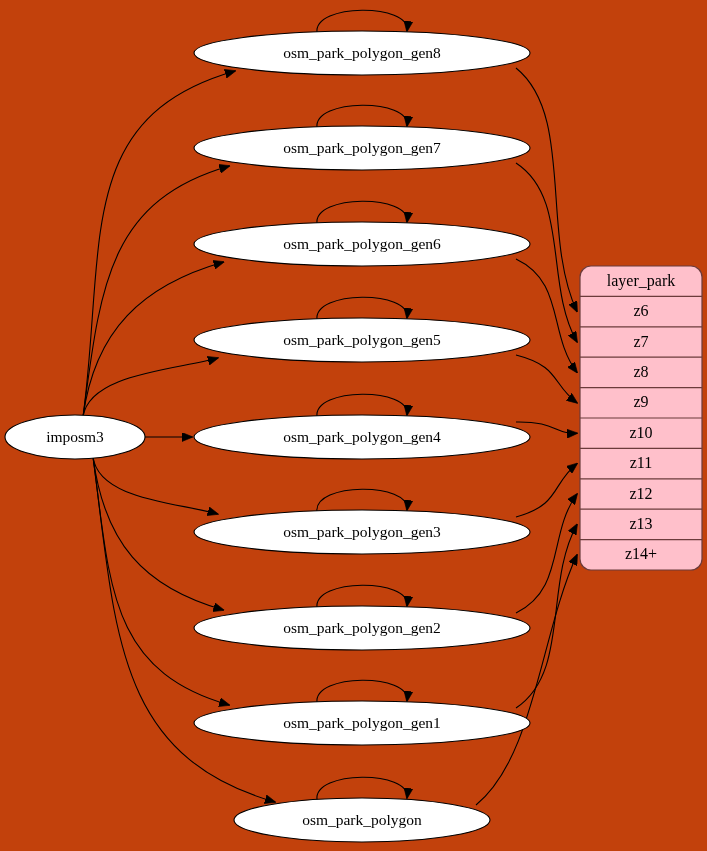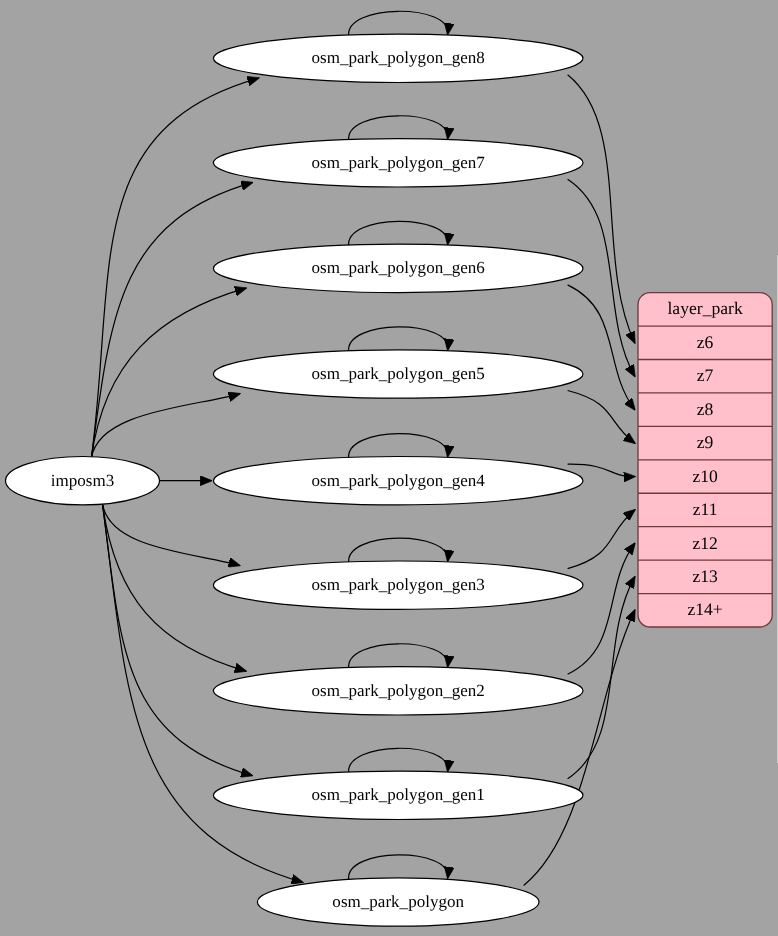--- a/index.html
+++ b/index.html
@@ -1,19 +1,19 @@
 <!DOCTYPE html>
 <html><head>
 <meta charset="utf-8">
 <style>
   html,body{margin:0;padding:0;background:#ffffff;}
   #stage{
     position:relative;
     width:707px;height:851px;
-    background:#a3a3a3;
+    background:#c2410c;
     font-family:"Liberation Serif", serif;
     overflow:hidden;
   }
   #graph{position:absolute;left:0;top:0;width:707px;height:851px;}
   .node-label{
     font-family:"Liberation Serif", serif;
     font-size:15.5px;
     fill:#000000;
     text-anchor:middle;
     dominant-baseline:middle;

